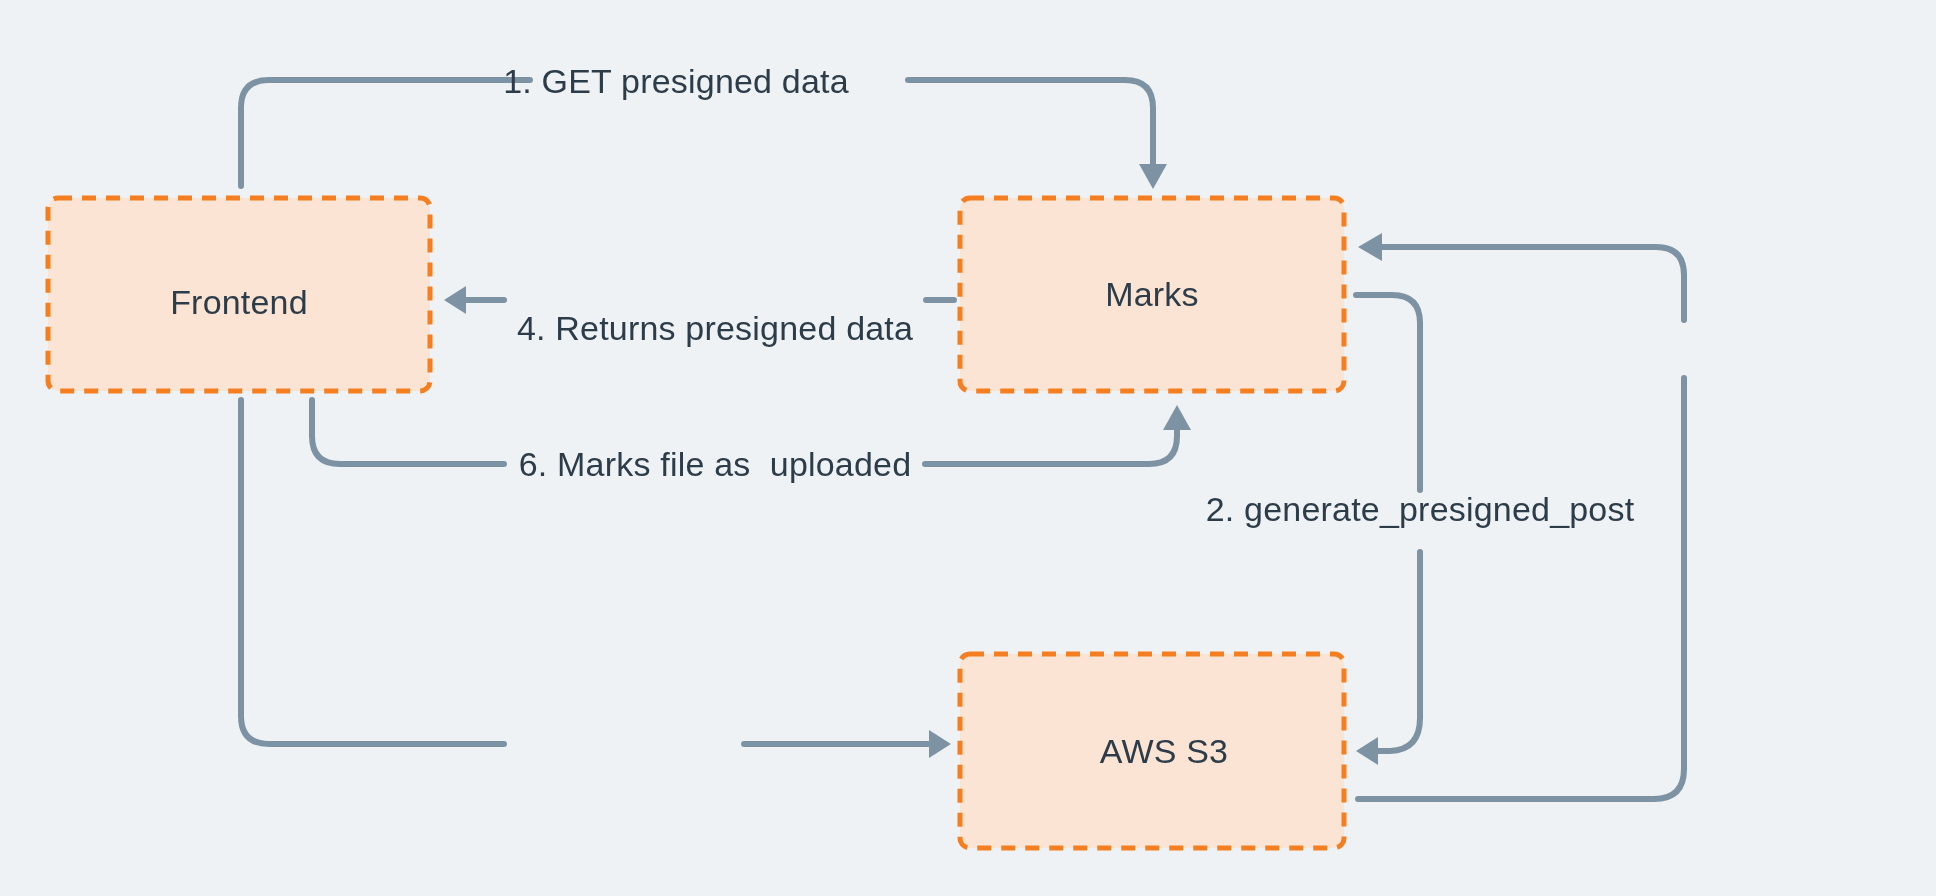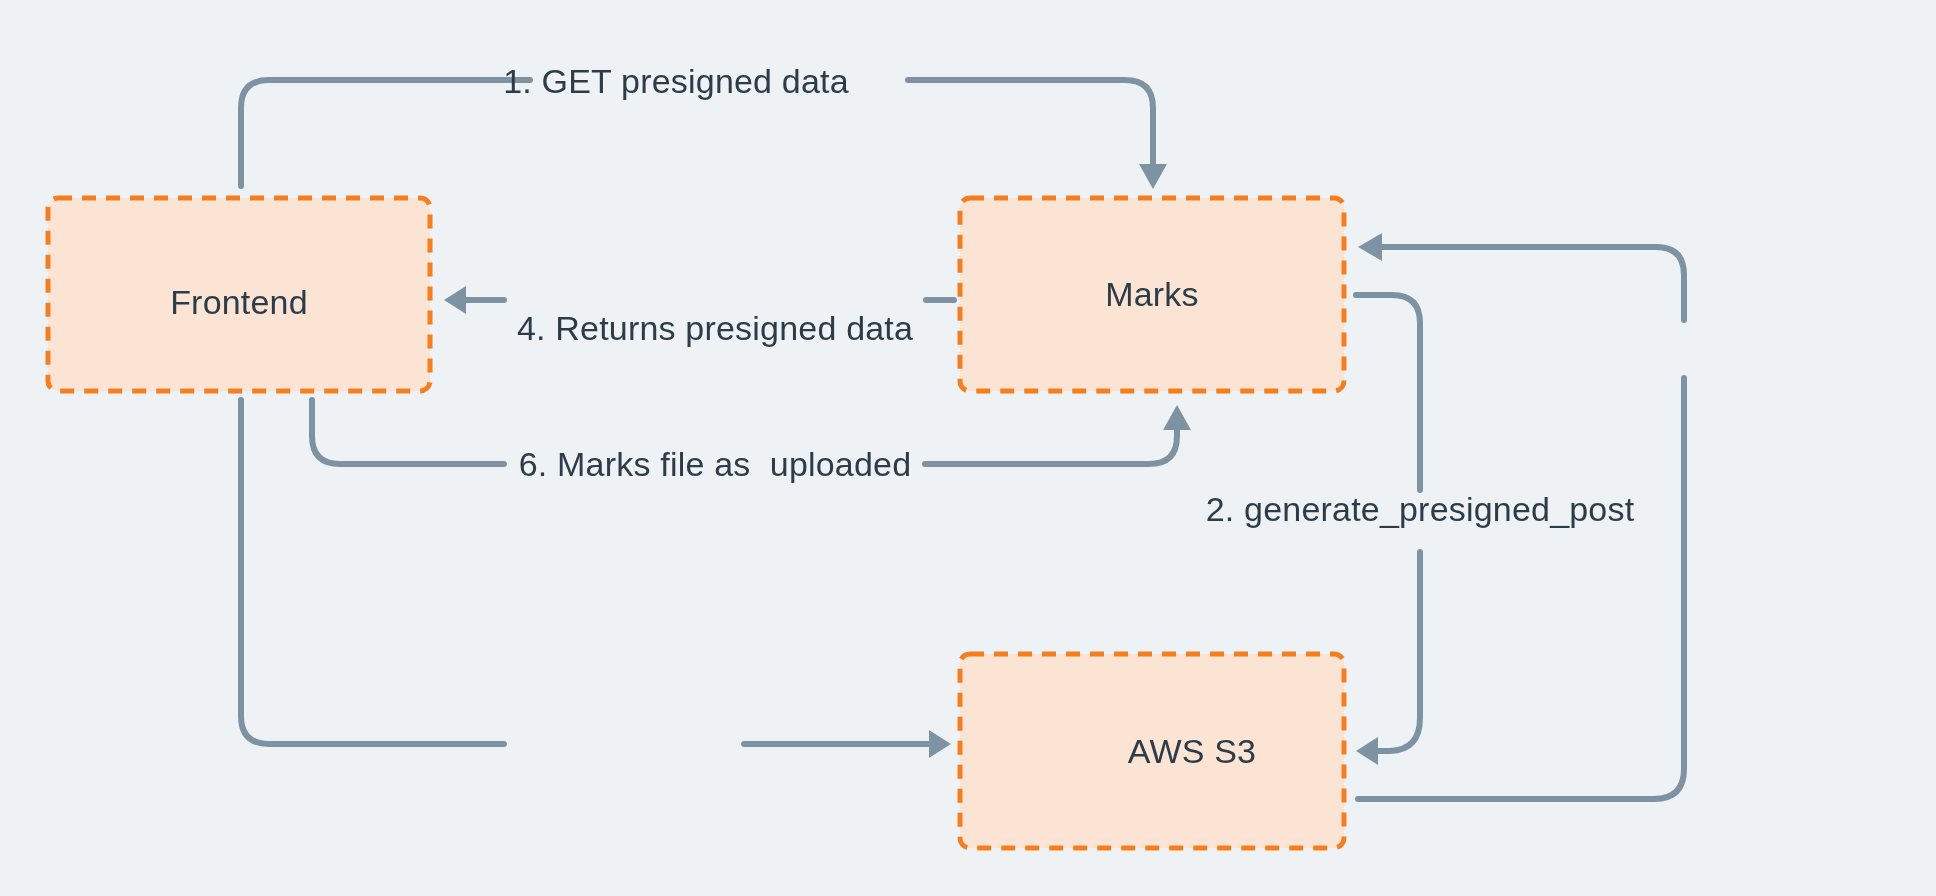--- a/index.html
+++ b/index.html
@@ -92,20 +92,20 @@
     <path class="edge-path" d="M 1420,552 V 718 Q 1420,750 1390,751 H 1378"></path>
     <polygon class="arrow-head" points="1378,737 1378,765 1356,751"></polygon>
 
     <path class="edge-path" d="M 1358,799 H 1654 Q 1684,799 1684,769 V 378"></path>
     <path class="edge-path" d="M 1684,320 V 275 Q 1684,247 1656,247 H 1382"></path>
     <polygon class="arrow-head" points="1382,233 1382,261 1358,247"></polygon>
   </svg>
 
   <div class="node-label" style="left:48px;top:206px;width:382px;height:193px;">Frontend</div>
   <div class="node-label" style="left:960px;top:198px;width:384px;height:193px;">Marks</div>
-  <div class="node-label" style="left:1000px;top:654px;width:384px;height:194px;">AWS S3</div>
+  <div class="node-label" style="left:972px;top:654px;width:384px;height:194px;">AWS S3</div>
 
   <div class="edge-label" style="left:676px;top:81px;">1. GET presigned data</div>
   <div class="edge-label" style="left:1420px;top:509px;">2. generate_presigned_post</div>
   <div class="edge-label" style="left:715px;top:304px;margin-top:24px;">4. Returns presigned data</div>
   <div class="edge-label" style="left:715px;top:464px;">6. Marks file as  uploaded</div>
 
 </div>
 
 </body></html>

